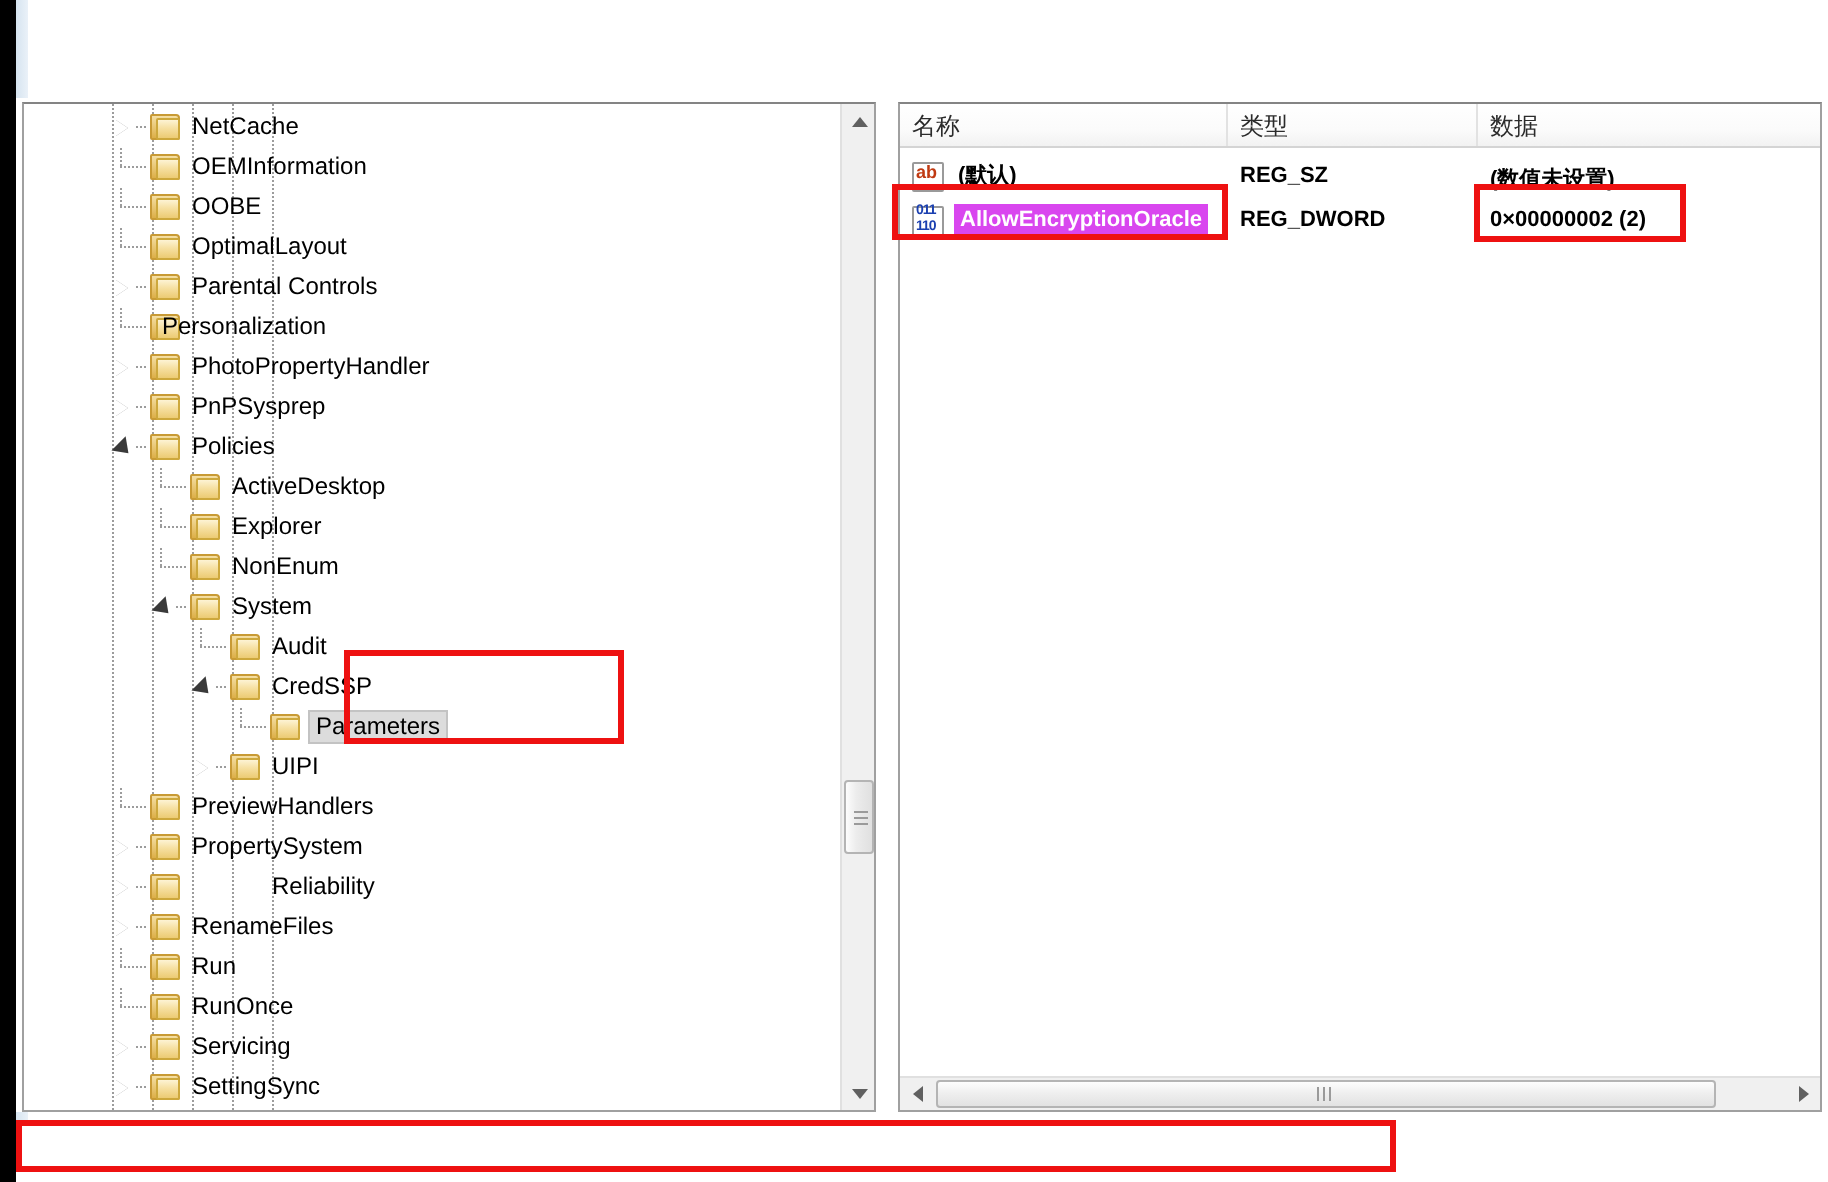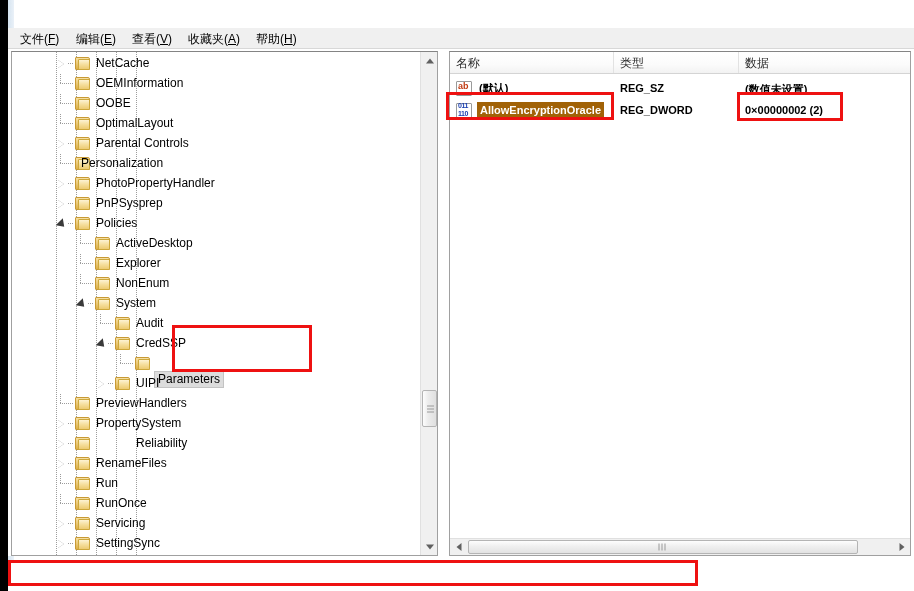--- a/index.html
+++ b/index.html
@@ -172,21 +172,20 @@
     position: absolute; top: 2px;
     font-size: 12px; color: #000000;
     padding: 0 2px;
     line-height: 15px;
   }
   .tree-label.selected {
     background: #dcdcdc;
     border: 1px solid #c3c3c3;
     padding: 0 3px;
     top: 1px;
-    margin-top: 16px;
   }
 
   
   #tree-vscroll {
     position: absolute; right: 0; top: 0; width: 17px; height: 503px;
     background: #f0f0f0;
     border-left: 1px solid #e0e0e0;
   }
   .sb-arrow-up, .sb-arrow-down {
     position: absolute; left: 0; width: 17px; height: 17px;
@@ -287,21 +286,21 @@
     position: absolute; left: 1px; top: -2px;
     font-size: 7px; font-weight: bold; color: #1a3fb0;
     line-height: 8px;
     letter-spacing: -0.5px;
   }
   .cell-name {
     position: absolute; left: 27px; top: 3px;
     padding: 0 2px; line-height: 15px;
   }
   .cell-name.sel {
-    background: #a16207; color: #ffffff;
+    background: #d946ef; color: #ffffff;
     padding: 1px 3px; top: 2px;
   }
   .cell-type { position: absolute; left: 170px; top: 4px; }
   .cell-data { position: absolute; left: 295px; top: 4px; }
 
   
   #list-hscroll {
     position: absolute; left: 0; bottom: 0; width: 460px; height: 17px;
     background: #f0f0f0;
     border-top: 1px solid #e0e0e0;
@@ -360,27 +359,20 @@
 </style>
 </head>
 <body>
 
 <div id="root">
 
   <div id="desktop-strip"></div>
   <div id="win-accent-left"></div>
 
 
-  <div id="menubar">
-    <div class="menu-item" style="left:6px">文件(<u>F</u>)</div>
-    <div class="menu-item" style="left:62px">编辑(<u>E</u>)</div>
-    <div class="menu-item" style="left:118px">查看(<u>V</u>)</div>
-    <div class="menu-item" style="left:174px">收藏夹(<u>A</u>)</div>
-    <div class="menu-item" style="left:242px">帮助(<u>H</u>)</div>
-  </div>
 
   <div id="client">
 
     <div id="tree-pane">
       <div id="tree-scroll-region">
         <div class="guide" style="left:44px"></div>
         <div class="guide" style="left:64px"></div>
         <div class="guide" style="left:84px"></div>
         <div class="guide" style="left:104px"></div>
         <div class="guide" style="left:124px"></div>

